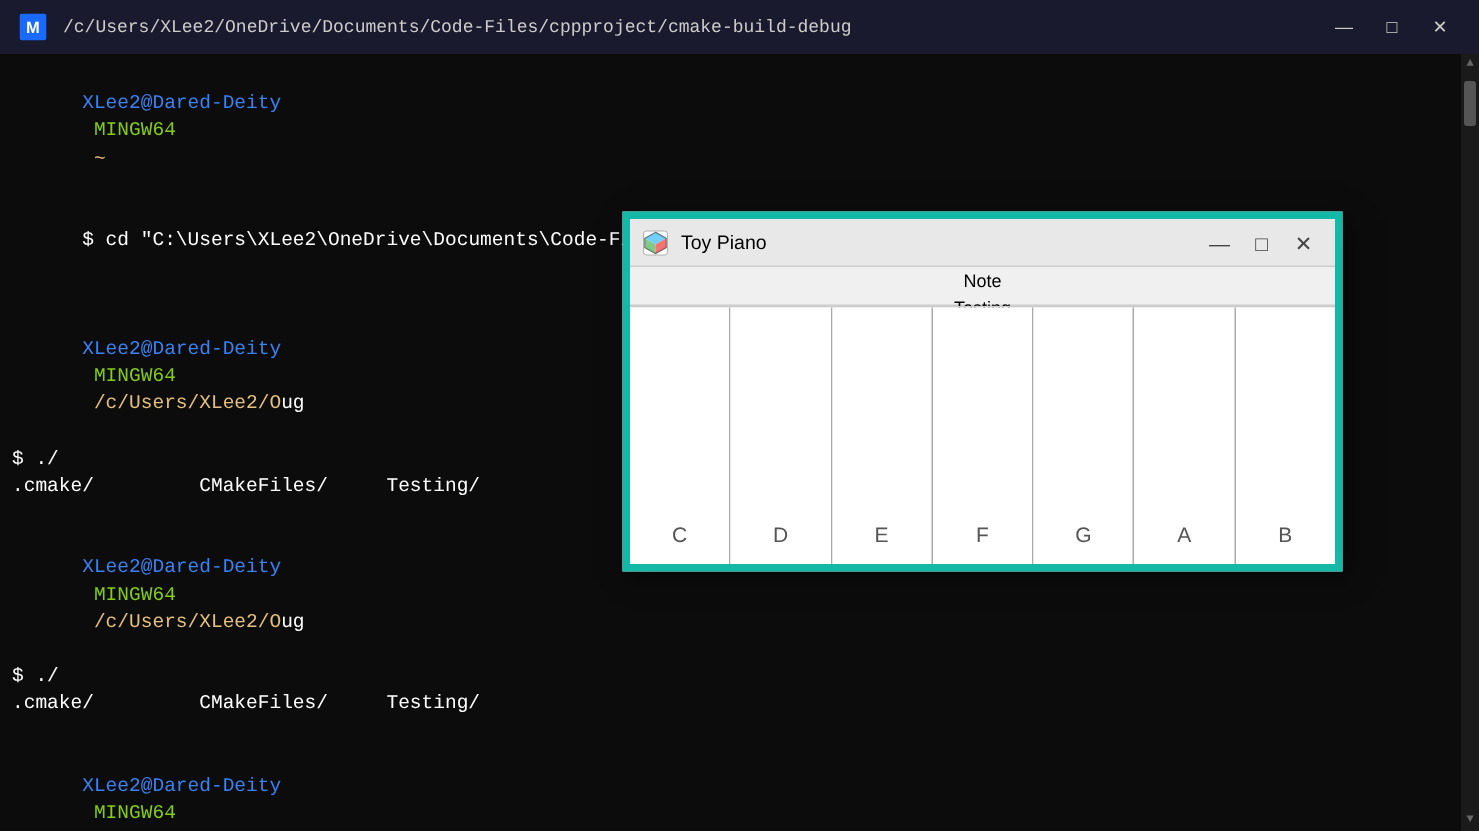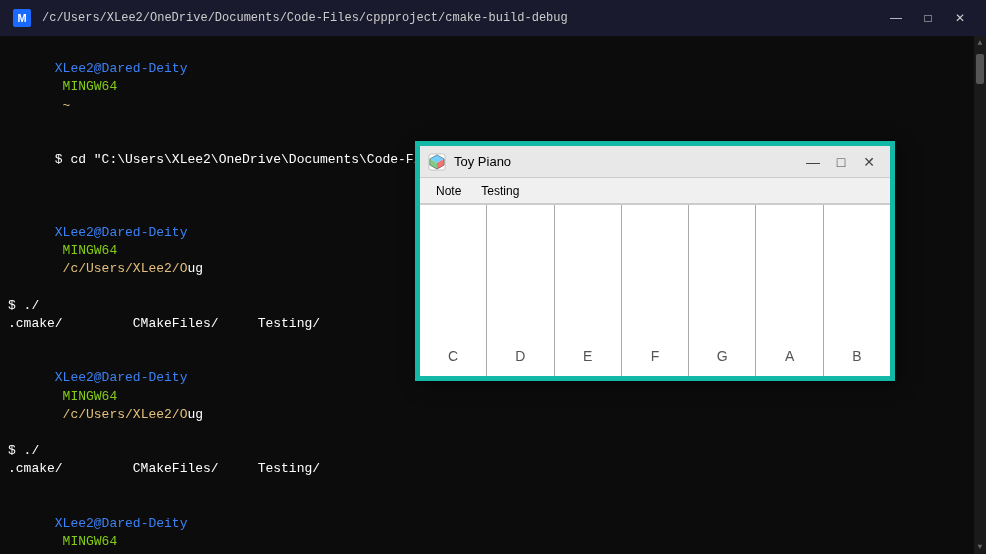--- a/index.html
+++ b/index.html
@@ -178,20 +178,21 @@
     }
 
     .piano-menubar {
       height: 26px;
       display: flex;
       align-items: center;
       padding: 0 6px;
       border-bottom: 1px solid #ccc;
       background: #f0f0f0;
       flex-shrink: 0;
+      flex-direction: column;
     }
 
     .piano-menu-item {
       padding: 2px 10px;
       font-size: 12px;
       color: #000;
       cursor: pointer;
       font-family: 'Segoe UI', Arial, sans-serif;
     }
 

